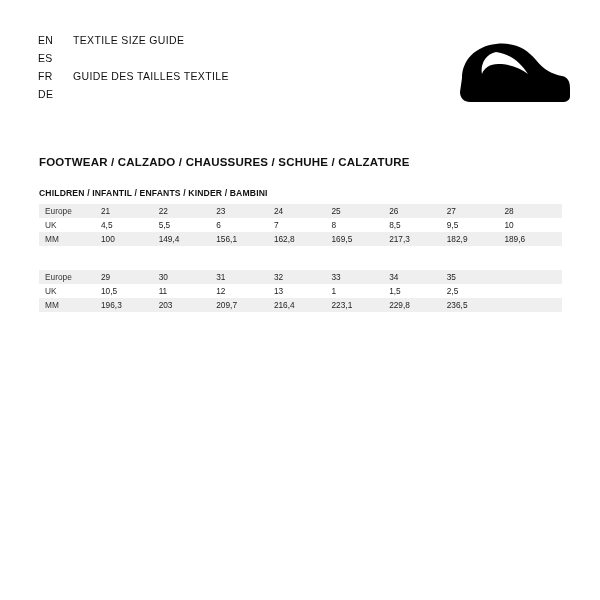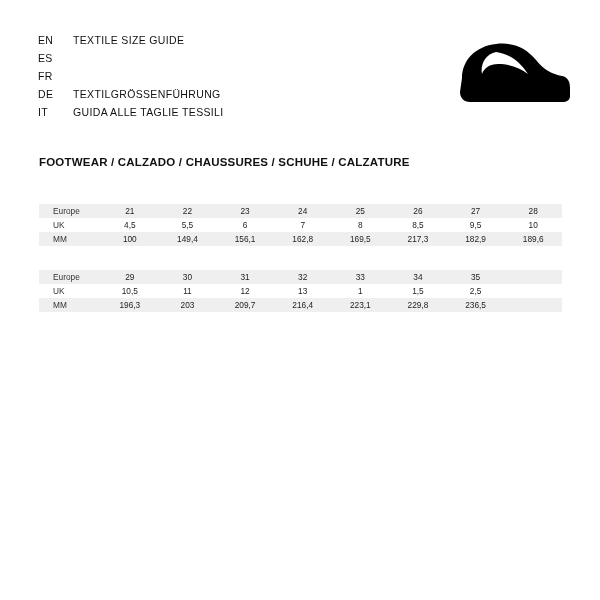--- a/index.html
+++ b/index.html
@@ -88,27 +88,26 @@
     border-collapse: collapse;
     table-layout: fixed;
   }
   .size-table.t1 { top: 204px; }
   .size-table.t2 { top: 270px; }
 
   .size-table td {
     height: 14px;
     font-size: 8.3px;
     color: #222222;
-    text-align: center;
     padding: 0;
     vertical-align: middle;
   }
   .size-table td.label {
     text-align: left;
-    padding-left: 14px;
+    padding-left: 6px;
     color: #333333;
   }
   .row-a td { background: #efefef; }
   .row-b td { background: #ffffff; }
   .row-c td { background: #efefef; }
 
   
   .size-table col.c0 { width: 62px; }
 </style>
 </head>
@@ -119,39 +118,36 @@
   <div class="lang-block">
     <div class="lang-row">
       <span class="lang-code">EN</span>
       <span class="lang-name">TEXTILE SIZE GUIDE</span>
     </div>
     <div class="lang-row">
       <span class="lang-code">ES</span>
     </div>
     <div class="lang-row">
       <span class="lang-code">FR</span>
+      <span class="lang-name">GUIDE DES TAILLES TEXTILE</span>
     </div>
     <div class="lang-row">
       <span class="lang-code">DE</span>
-      <span class="lang-name">TEXTILGRÖßENFÜHRUNG</span>
-    </div>
-    <div class="lang-row">
-      <span class="lang-code">IT</span>
-      <span class="lang-name">GUIDA ALLE TAGLIE TESSILI</span>
     </div>
   </div>
 
   <div class="shoe-icon">
     <svg width="118" height="68" viewBox="0 0 118 68" xmlns="http://www.w3.org/2000/svg">
       <path d="M10 40 C10 22 24 8 44 6 C62 4 74 10 84 22 C92 32 100 36 110 38 C116 39 118 44 118 50 L118 58 C118 62 115 64 110 64 L18 64 C12 64 8 60 8 54 Z" fill="#000000"></path>
       <path d="M44 14 C58 16 68 24 76 36 C68 30 58 26 46 26 C38 26 32 30 30 36 C28 26 34 16 44 14 Z" fill="#ffffff"></path>
     </svg>
   </div>
 
   <div class="section-title">FOOTWEAR / CALZADO / CHAUSSURES / SCHUHE / CALZATURE</div>
+  <div class="group-title">CHILDREN / INFANTIL / ENFANTS / KINDER / BAMBINI</div>
 
   <table class="size-table t1">
     <colgroup>
       <col class="c0">
         <col>
         <col>
         <col>
         <col>
         <col>
         <col>

